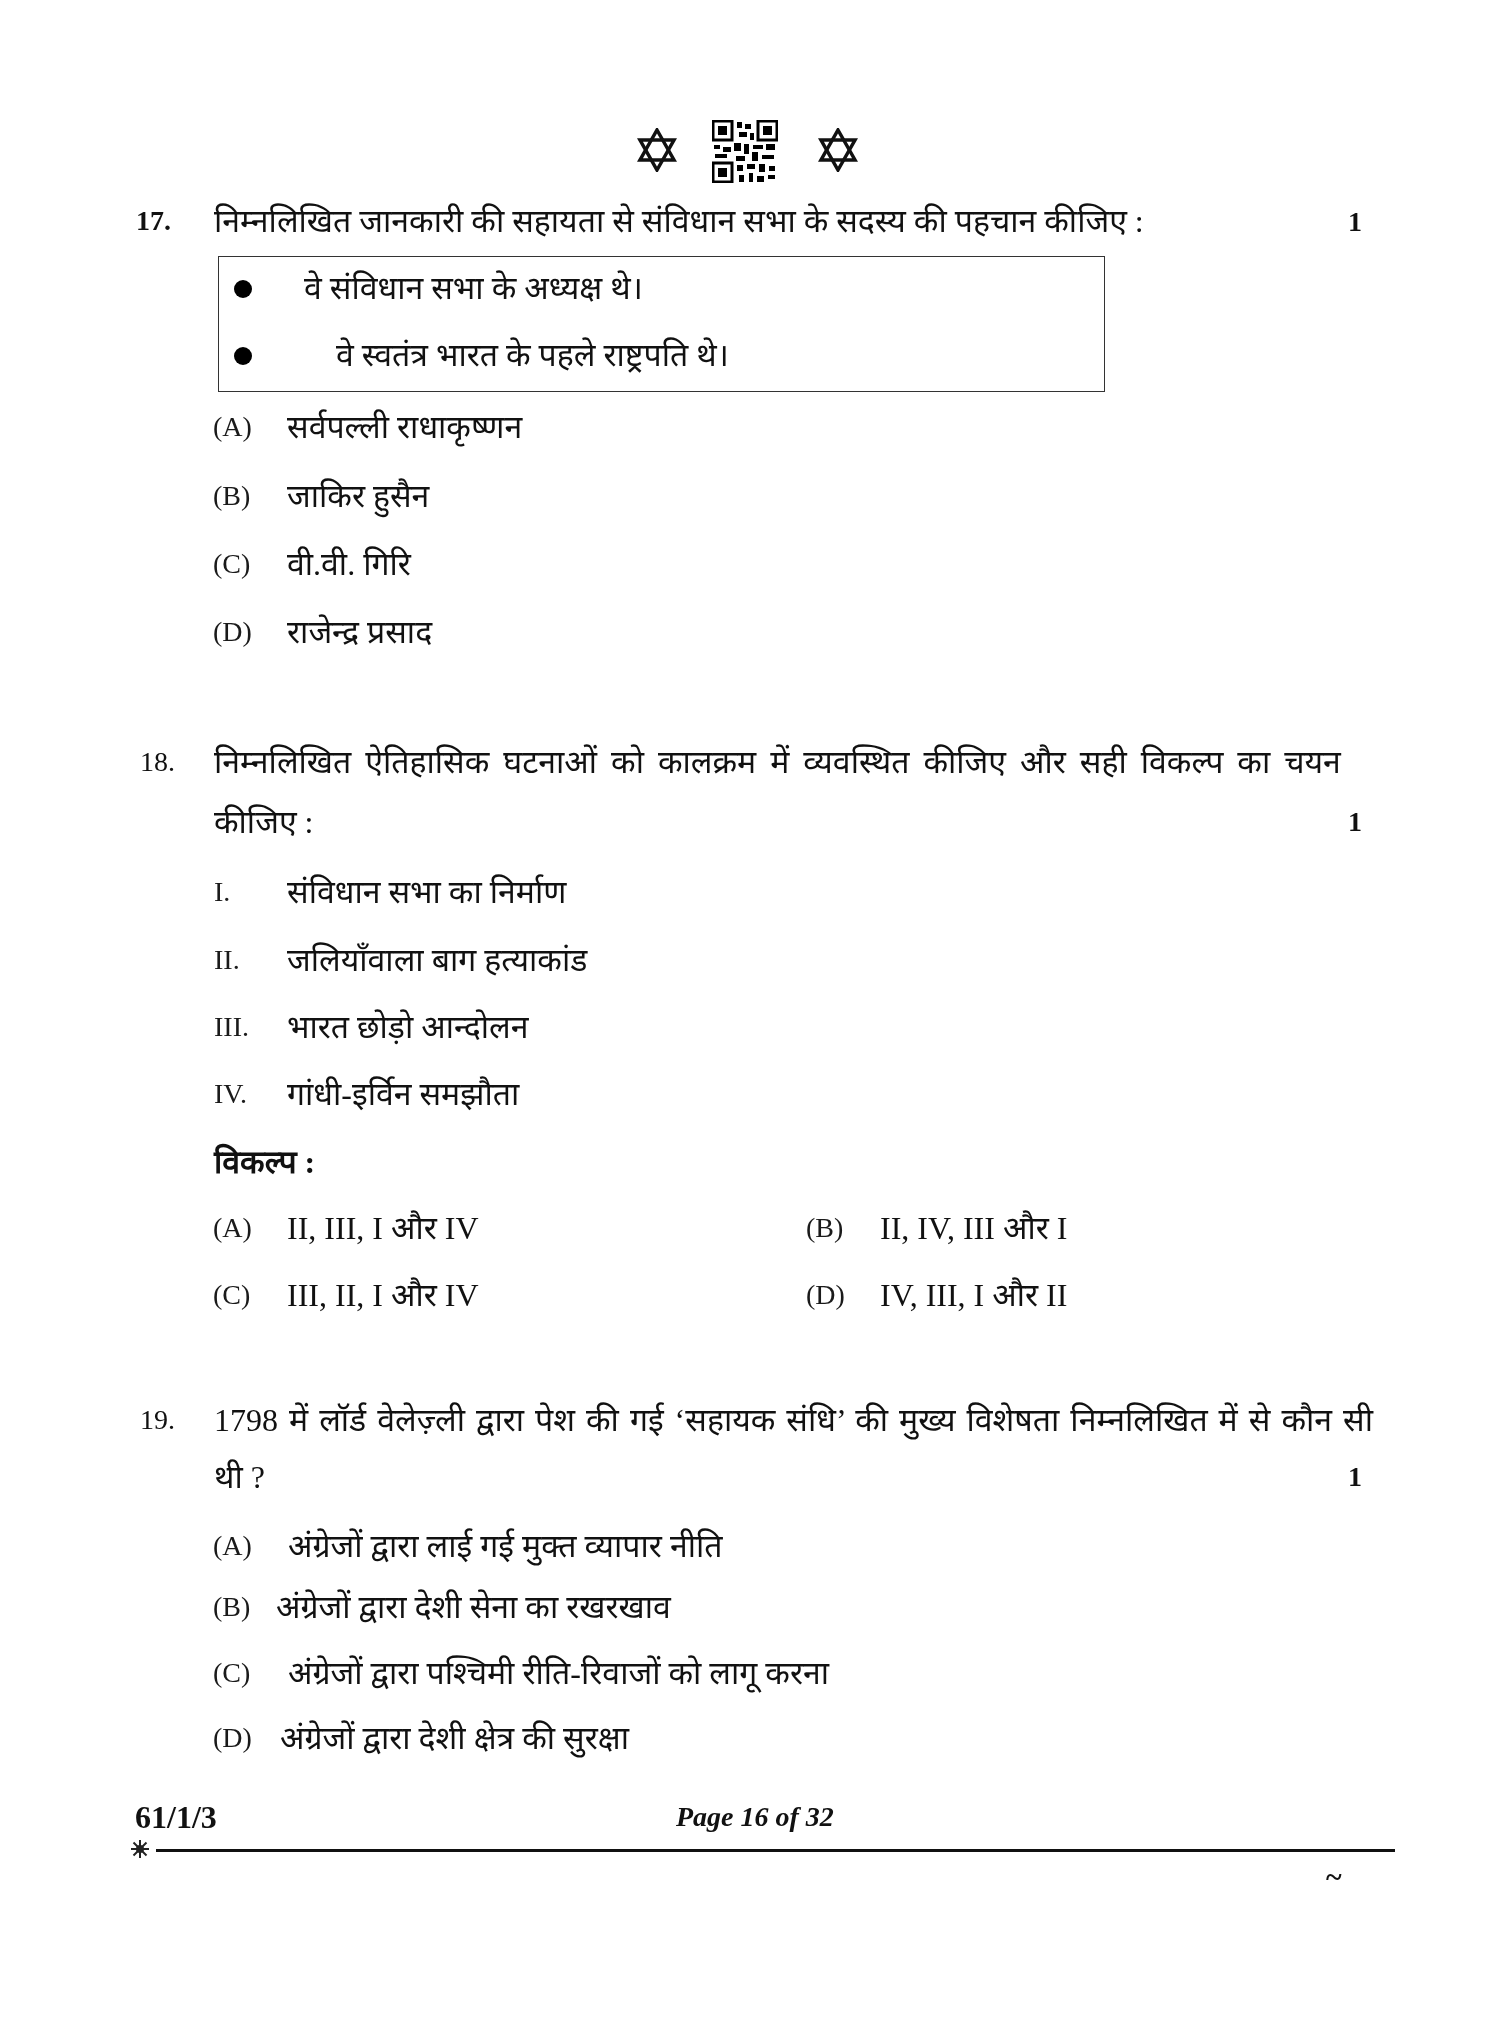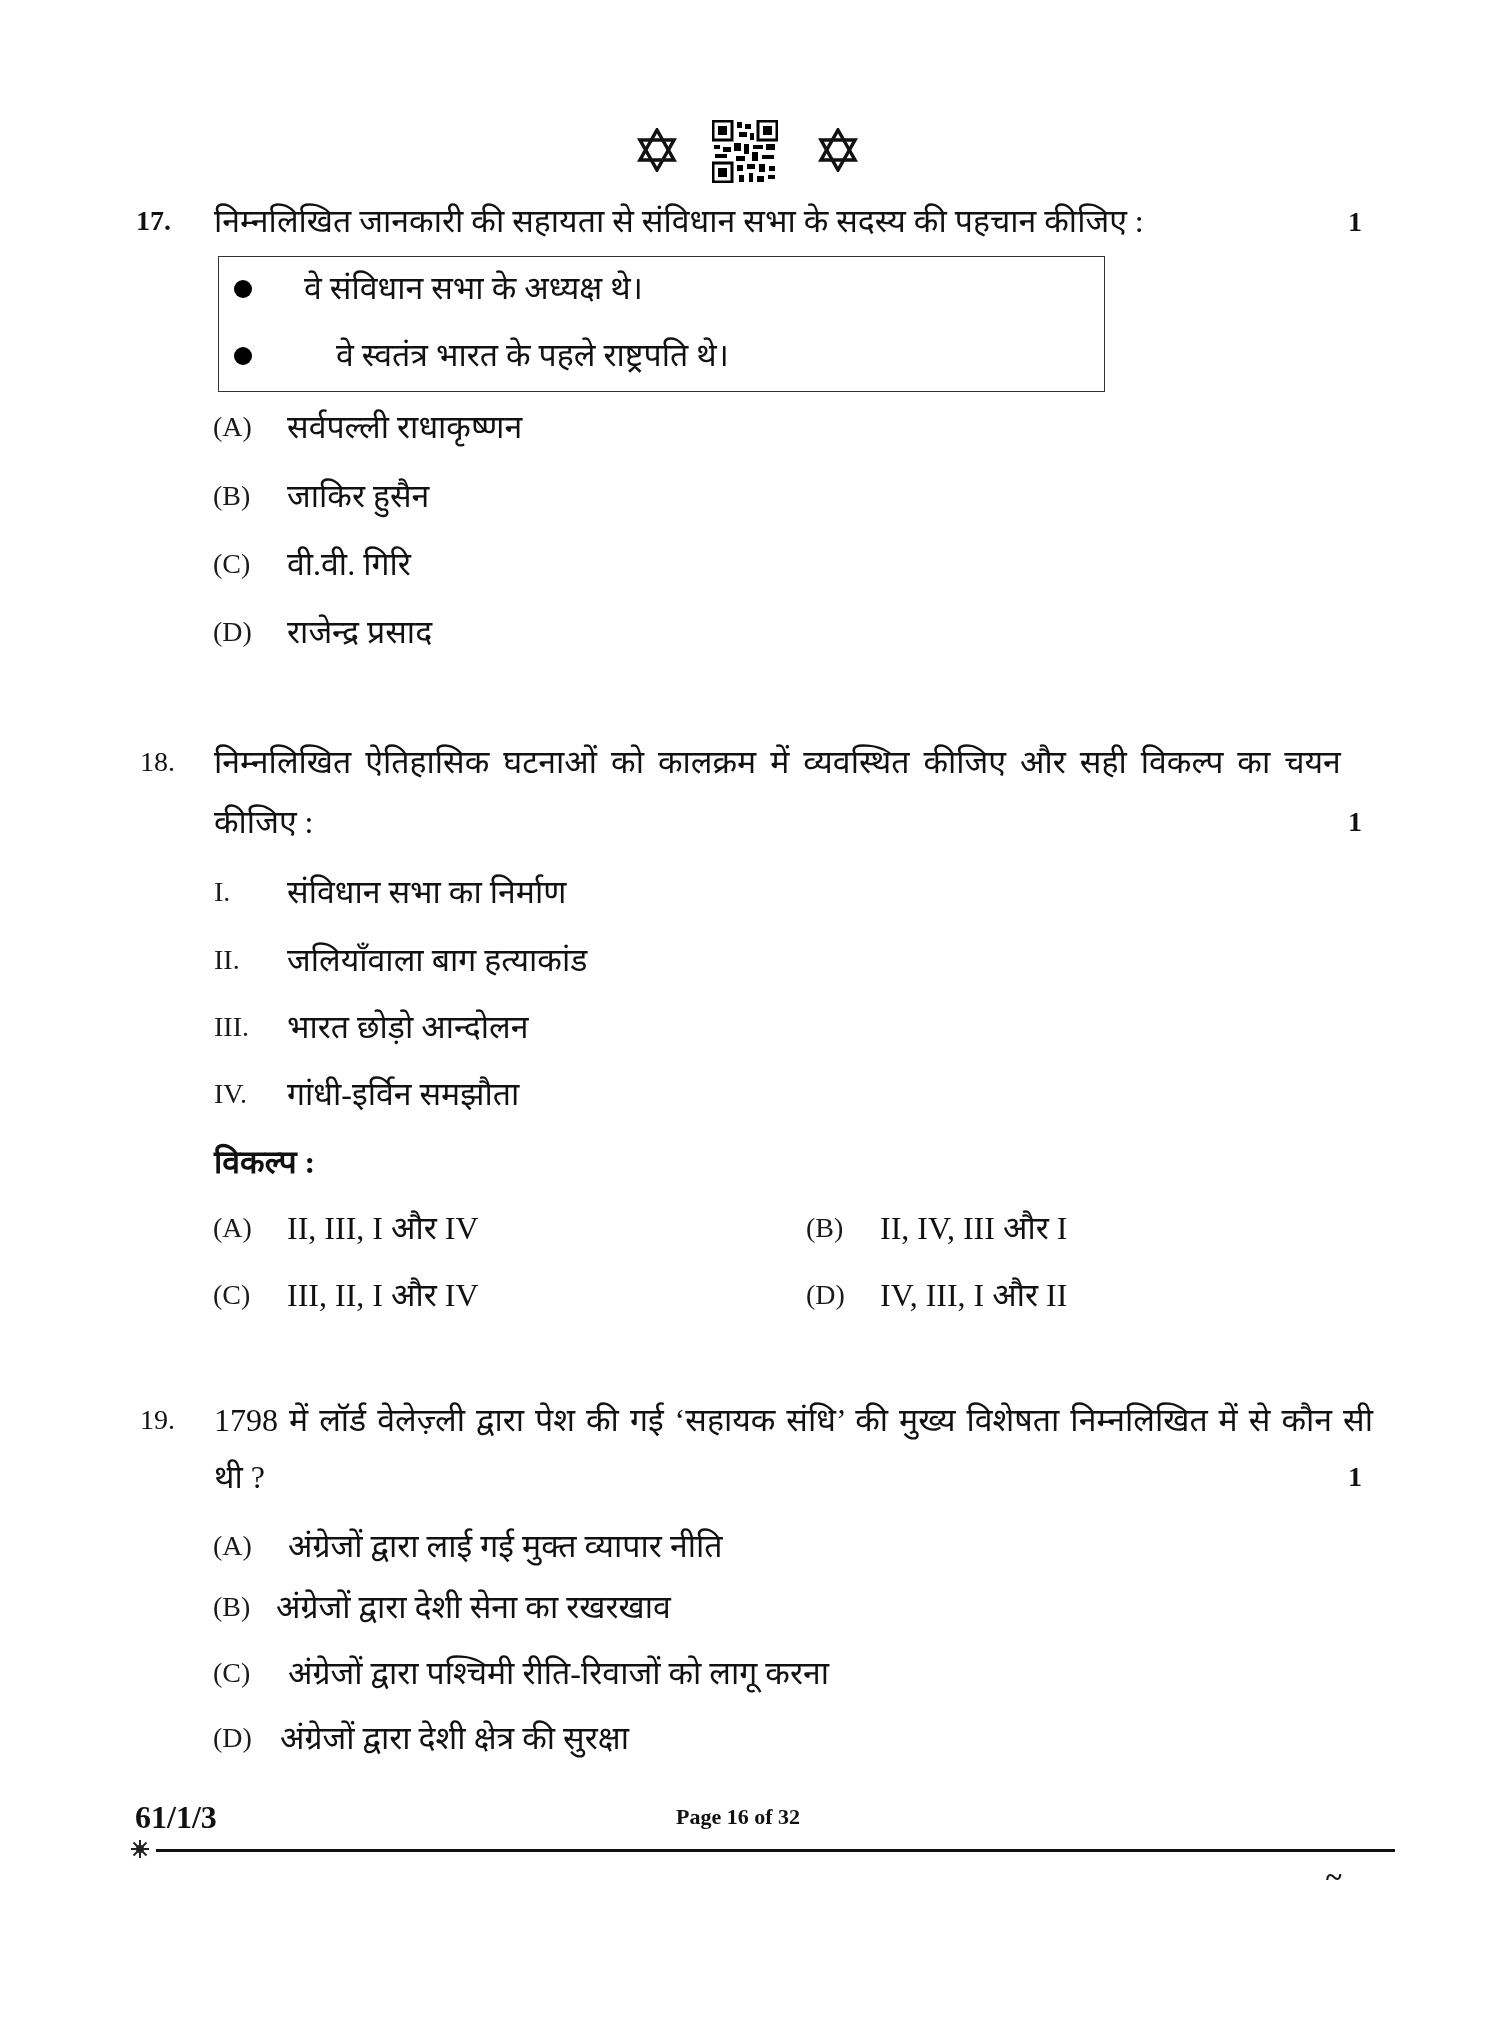--- a/index.html
+++ b/index.html
@@ -144,21 +144,21 @@
     <span class="abs txt" style="left:288px; top:1673px;">अंग्रेजों द्वारा पश्चिमी रीति-रिवाजों को लागू करना</span>
   </div>
   <div>
     <span class="abs lbl" style="left:213px; top:1738px;">(D)</span>
     <span class="abs txt" style="left:280px; top:1738px;">अंग्रेजों द्वारा देशी क्षेत्र की सुरक्षा</span>
   </div>
 </div>
 
 <div>
   <span class="abs bold" style="left:135px; top:1801px; font-size:32px; line-height:32px;">61/1/3</span>
-  <span class="abs bold" style="left:676px; top:1801px; font-size:22px; line-height:32px;">Page 16 of 32</span>
+  <span class="abs bold" style="left:676px; top:1801px; font-size:28px; line-height:32px;font-style:italic;">Page 16 of 32</span>
   <svg class="abs" style="left:130px; top:1839px;" width="20" height="20" viewBox="0 0 20 20">
     <g stroke="#222" stroke-width="2">
       <line x1="10" y1="1" x2="10" y2="19"></line>
         <line x1="1" y1="10" x2="19" y2="10"></line>
       <line x1="3.5" y1="3.5" x2="16.5" y2="16.5"></line>
         <line x1="16.5" y1="3.5" x2="3.5" y2="16.5"></line>
     </g>
     <circle cx="10" cy="10" r="4" fill="#222"></circle>
   </svg>
   <div id="footer-rule"></div>

